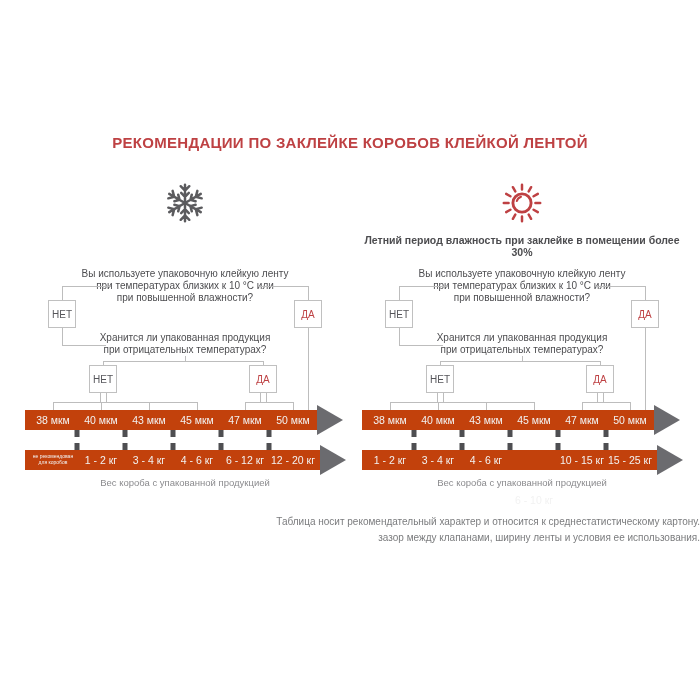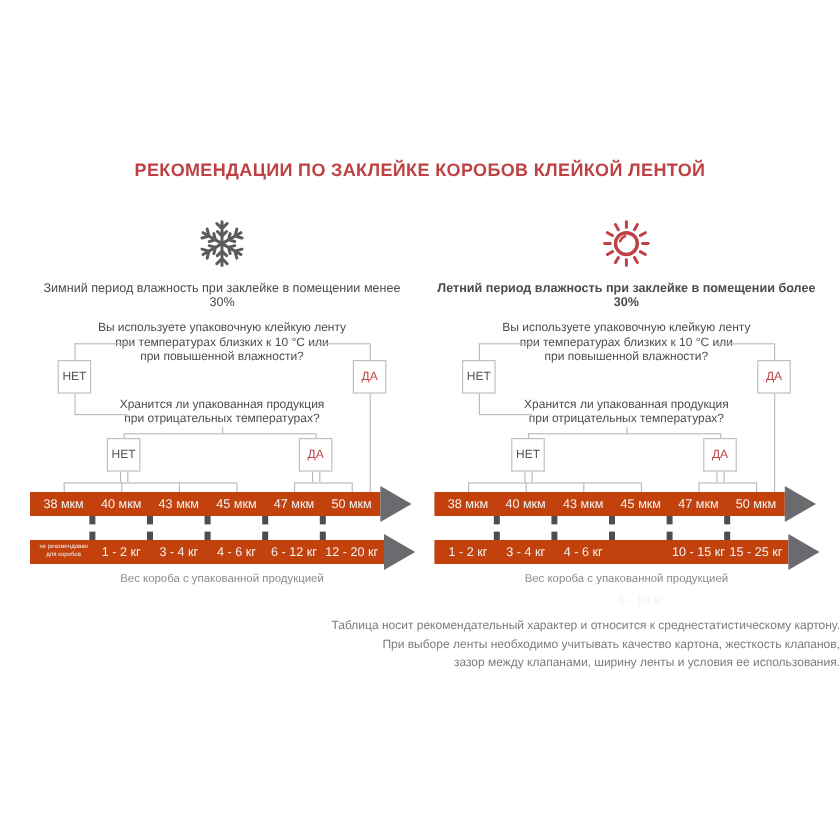--- a/index.html
+++ b/index.html
@@ -59,21 +59,20 @@
   </div>
 
   <div class="icon-wrap" style="left:362px;">
     <svg width="46" height="46" viewBox="0 0 48 48" fill="none">
       <circle cx="24" cy="24" r="9.5" stroke="#be4143" stroke-width="3"></circle>
       <path d="M18.5 22 a7 7 0 0 1 4.5 -4.5" stroke="#be4143" stroke-width="2" stroke-linecap="round"></path>
       <path stroke="#be4143" stroke-width="2.6" stroke-linecap="round" d="M38 24L43 24M36.1 31L40.5 33.5M31 36.1L33.5 40.5M24 38L24 43M17 36.1L14.5 40.5M11.9 31L7.5 33.5M10 24L5 24M11.9 17L7.5 14.5M17 11.9L14.5 7.5M24 10L24 5M31 11.9L33.5 7.5M36.1 17L40.5 14.5"></path>
     </svg>
   </div>
 
-  <div class="season-caption" style="left:25px;">Зимний период влажность при заклейке в помещении менее 30%</div>
   <div class="season-caption" style="left:362px;font-weight:bold;">Летний период влажность при заклейке в помещении более 30%</div>
 
   <div class="chart" style="left:25px;">
     <div class="qtext" style="top:8px;">
       <div>Вы используете упаковочную клейкую ленту</div>
       <div>при температурах близких к 10 °С или</div>
       <div>при повышенной влажности?</div>
     </div>
     <div class="hline" style="top:26px;left:37px;width:49px;"></div>
     <div class="hline" style="top:26px;left:234px;width:49px;"></div>
@@ -219,17 +218,16 @@
       <span class="alabel" style="left:172px;margin-top:40px;">6 - 10 кг</span>
       <span class="alabel" style="left:220px;">10 - 15 кг</span>
       <span class="alabel" style="left:268px;">15 - 25 кг</span>
     </div>
     <div class="arrow-tip" style="left:295px;top:185px;"></div>
     <div class="wcaption">Вес короба с упакованной продукцией</div>
   </div>
 
   <div class="footer">
     <div>Таблица носит рекомендательный характер и относится к среднестатистическому картону.</div>
-    <div>При выборе ленты необходимо учитывать качество картона, жесткость клапанов,</div>
     <div>зазор между клапанами, ширину ленты и условия ее использования.</div>
   </div>
 
 </div>
 
 </body></html>

